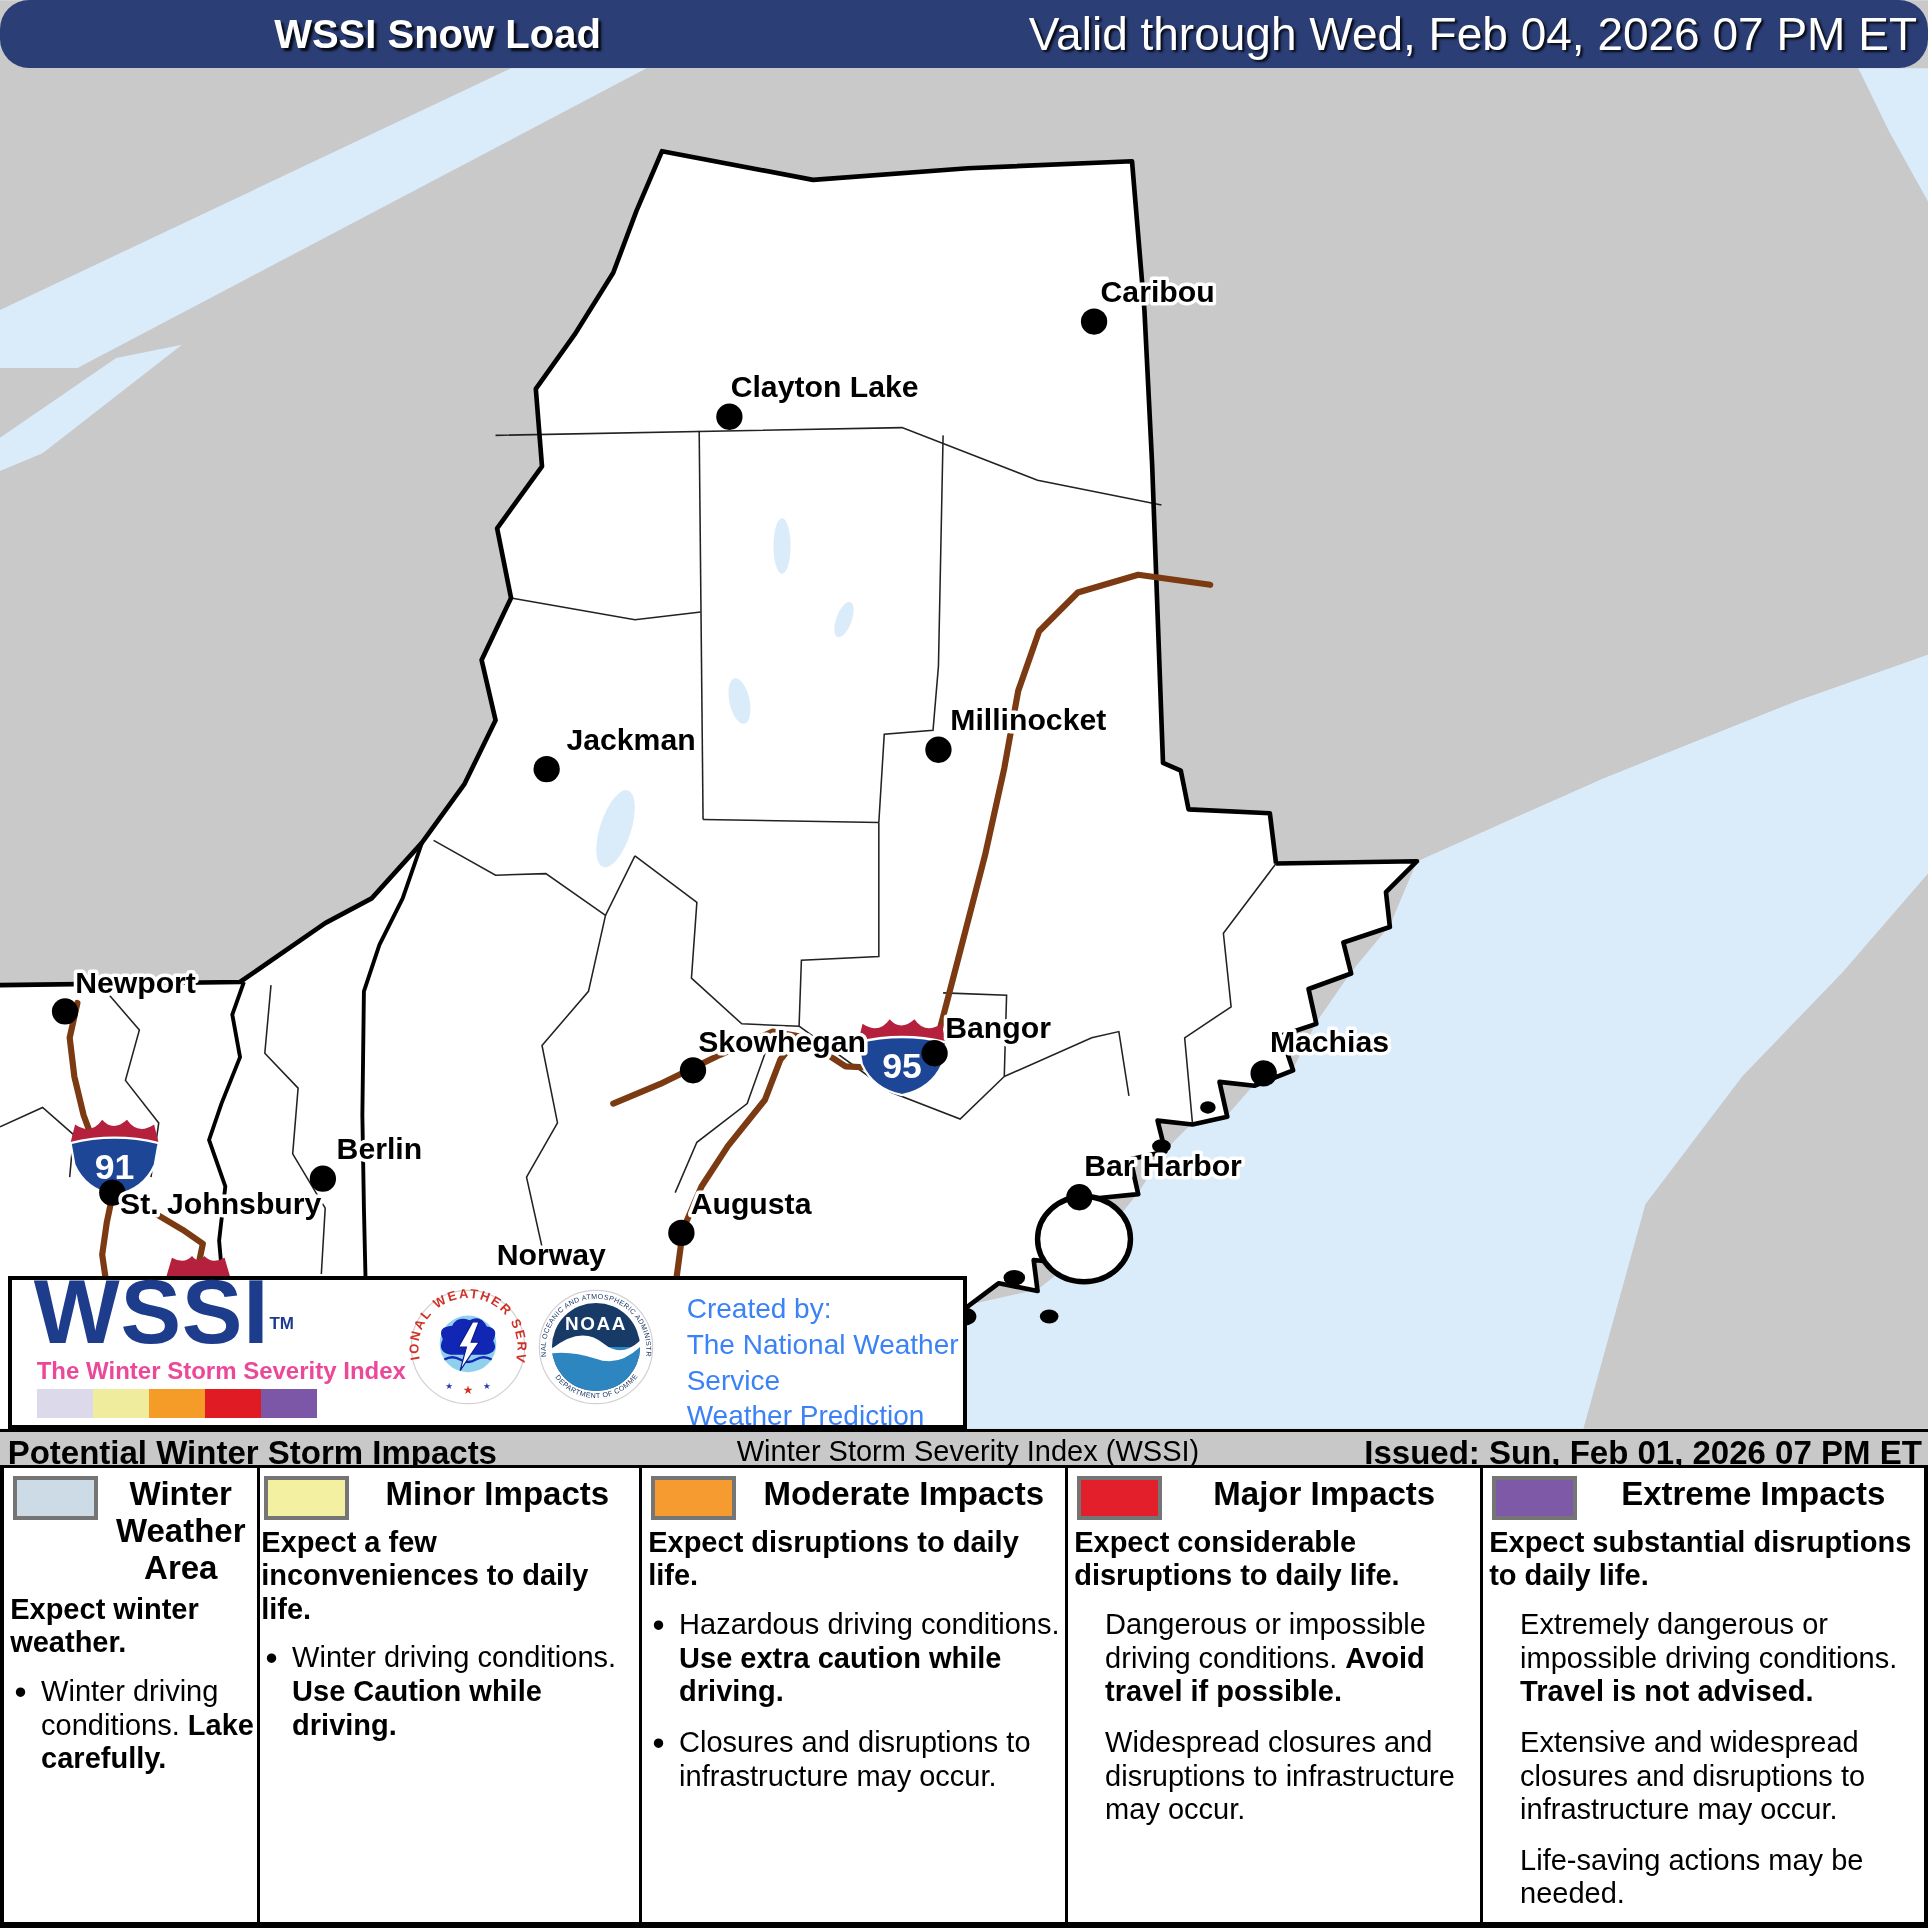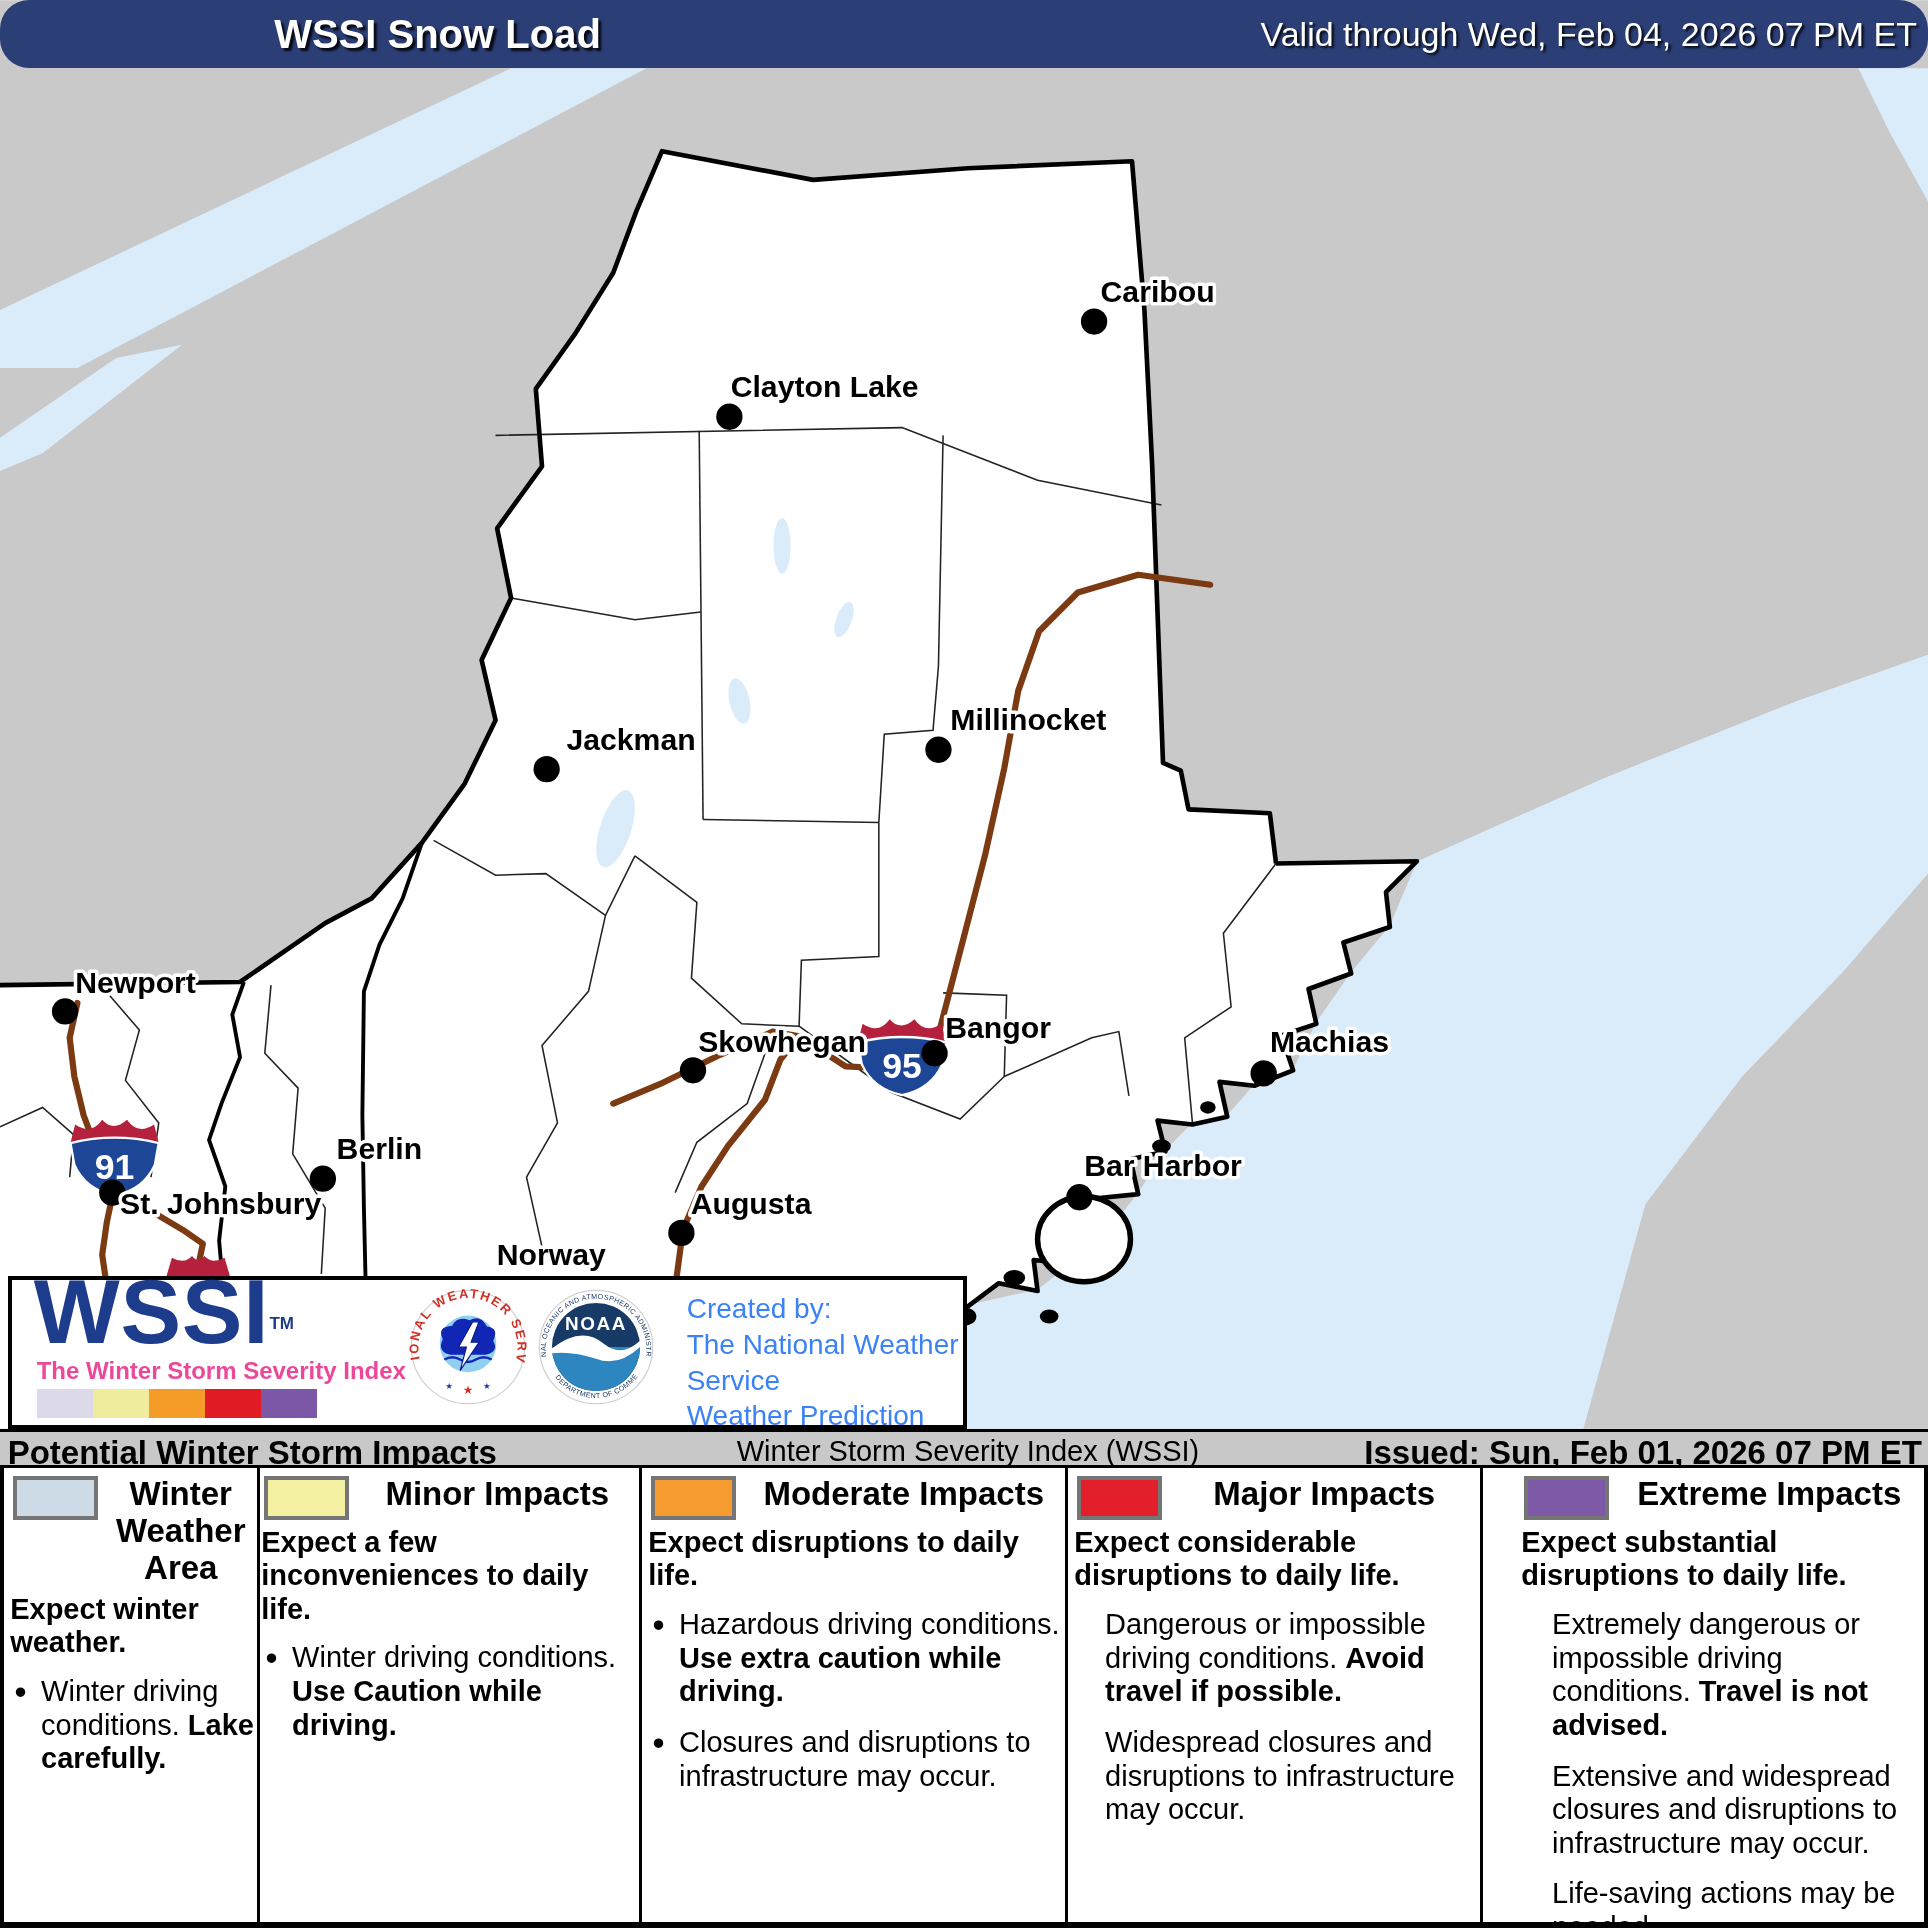--- a/index.html
+++ b/index.html
@@ -4,21 +4,21 @@
 <style>
   html,body{margin:0;padding:0;background:#fff;}
   #app{position:relative;width:1928px;height:1928px;overflow:hidden;background:#fff;
        font-family:"Liberation Sans",sans-serif;}
   
   #header{position:absolute;left:0;top:0;width:1928px;height:68px;background:#2b3e76;z-index:5;}
   #header .title{position:absolute;left:0;top:50%;width:875px;transform:translateY(-50%);
        text-align:center;color:#fff;font-weight:bold;font-size:40px;
        text-shadow:3.1px 3.1px 2.3px rgba(0,0,0,.85);}
   #header .valid{position:absolute;right:11px;top:50%;transform:translateY(-50%);
-       color:#fff;font-size:34px;text-shadow:2.3px 2.3px 2.3px rgba(0,0,0,.85);}
+       color:#fff;font-size:46px;text-shadow:2.3px 2.3px 2.3px rgba(0,0,0,.85);}
   .city-label{font-family:"Liberation Sans",sans-serif;font-weight:bold;font-size:39px;
        fill:#000;stroke:#fff;stroke-width:9px;paint-order:stroke;stroke-linejoin:round;
        text-anchor:middle;}
   .sh-crest{fill:#b5203c;}
   .sh-body{fill:#1d4796;stroke:#fff;stroke-width:3px;}
   .sh-num{font-family:"Liberation Sans",sans-serif;font-weight:bold;font-size:46px;fill:#fff;
        text-anchor:middle;}
   
   #logobox{position:absolute;left:7.7px;top:1276px;width:959px;height:153px;background:#fff;
        border:4.6px solid #000;z-index:6;box-sizing:border-box;}
@@ -258,21 +258,21 @@
       </div>
       <div class="legend-col divider" style="left: 1064px; width: 415px;">
         <div class="leg-head">
           <span class="swatch" style="background: rgb(226, 31, 43);"></span>
           <span class="leg-title">Major Impacts</span>
         </div>
         <div class="leg-lead">Expect considerable disruptions to daily life.</div>
         <div class="leg-item nb"><span>Dangerous or impossible driving conditions. </span><span class="bseg">Avoid travel if possible.</span></div>
         <div class="leg-item nb"><span>Widespread closures and disruptions to infrastructure may occur.</span></div>
       </div>
-      <div class="legend-col" style="left: 1479px; width: 440px; padding-left: 32px;">
+      <div class="legend-col" style="left: 1479px; width: 440px;">
         <div class="leg-head">
           <span class="swatch" style="background: rgb(125, 89, 168);"></span>
           <span class="leg-title">Extreme Impacts</span>
         </div>
         <div class="leg-lead">Expect substantial disruptions to daily life.</div>
         <div class="leg-item nb"><span>Extremely dangerous or impossible driving conditions. </span><span class="bseg">Travel is not advised.</span></div>
         <div class="leg-item nb"><span>Extensive and widespread closures and disruptions to infrastructure may occur.</span></div>
         <div class="leg-item nb"><span>Life-saving actions may be needed.</span></div>
       </div>
     </div>

